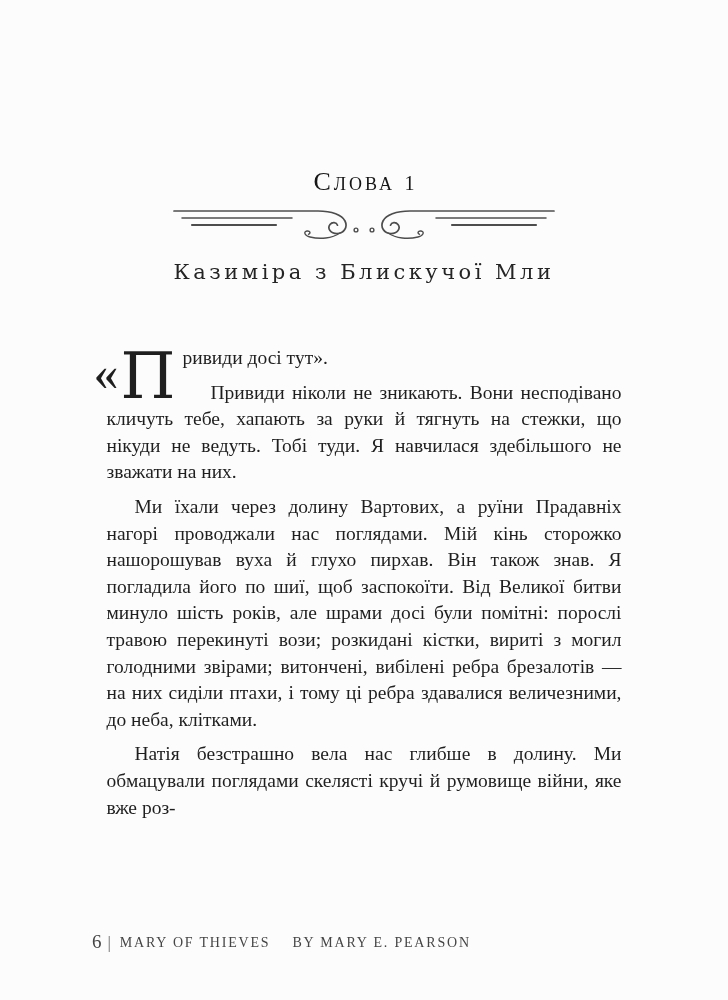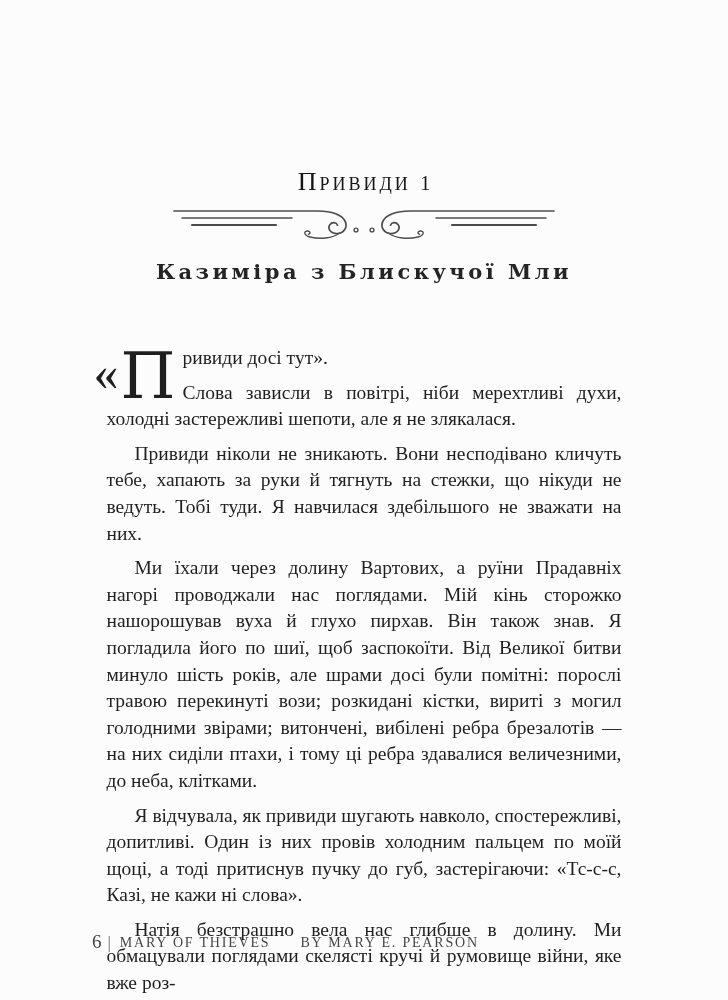--- a/index.html
+++ b/index.html
@@ -35,21 +35,21 @@
     letter-spacing:0;
   }
   .divider{
     display:block;
     margin:11px auto 0 auto;
     color:var(--divider);
   }
   .chapter-title{
     margin:17px 0 0 0;
     text-align:center;
-    font-weight:bold;
+    font-weight:normal;
     font-family:"DejaVu Serif", serif;
     font-size:21px;
     line-height:28px;
     letter-spacing:3.5px;
     color:#242424;
   }
   
   .body-text{
     width:531px;
     margin:59px auto 0 auto;
@@ -93,49 +93,47 @@
     vertical-align:-1px;
   }
   .page-footer .sep{
     color:#6a6a6a;
     font-size:17px;
     font-weight:100;
     margin:0 7px 0 6px;
     vertical-align:-1px;
   }
   .page-footer .byline{
-    margin-left:30px;
+    margin-left:22px;
   }
 </style>
 </head>
 <body>
 
 <div class="page">
 
-  <h1 class="chapter-heading"><span>Привиди</span> <span class="num">1</span></h1>
+  <h1 class="chapter-heading"><span>Слова</span> <span class="num">1</span></h1>
 
   <svg class="divider" width="384" height="34" viewBox="0 0 384 34" aria-hidden="true">
     <g id="dhalf" fill="none" stroke="currentColor" stroke-linecap="round">
       <path stroke-width="1.7" d="M2,4 H146 C160,4 170,8 173,14 C176,20 172,26.5 165,26.5 C158.5,26.5 155,21.5 158,17.5 C160.2,14.7 164.5,15.2 165.5,18.2"></path>
       <path stroke-width="1.4" d="M168,26 C160,31.5 148,32.5 138,30 C132,28.5 131.5,24.5 135,24 C138,23.6 139,26.2 136.5,27.3"></path>
       <path stroke-width="1.5" d="M10,11 H120"></path>
       <path stroke-width="2.2" d="M20,18 H104"></path>
       <circle cx="184" cy="23" r="1.9" stroke-width="1.4"></circle>
     </g>
     <use href="#dhalf" transform="translate(384,0) scale(-1,1)"></use>
   </svg>
 
   <h2 class="chapter-title">Казиміра з Блискучої Мли</h2>
 
   <main class="body-text">
     <span class="dropcap"><span class="dq">«</span><span class="dl">П</span></span>
 
   <p><span>ривиди досі тут».</span></p>
-      <p><span>Слова зависли в повітрі, ніби мерехтливі духи, холодні застережливі шепоти, але я не злякалася.</span></p>
       <p class="ind"><span>Привиди ніколи не зникають. Вони несподівано кличуть тебе, хапають за руки й тягнуть на стежки, що нікуди не ведуть. </span><span class="it">Тобі туди.</span><span> Я навчилася здебільшого не зважати на них.</span></p>
       <p class="ind"><span>Ми їхали через долину Вартових, а руїни Прадавніх нагорі проводжали нас поглядами. Мій кінь сторожко нашорошував вуха й глухо пирхав. Він також знав. Я погладила його по шиї, щоб заспокоїти. Від Великої битви минуло шість років, але шрами досі були помітні: порослі травою перекинуті вози; розкидані кістки, вириті з могил голодними звірами; витончені, вибілені ребра брезалотів — на них сиділи птахи, і тому ці ребра здавалися величезними, до неба, клітками.</span></p>
-      <p class="ind"><span>Я відчувала, як привиди шугають навколо, спостережливі, допитливі. Один із них провів холодним пальцем по моїй щоці, а тоді притиснув пучку до губ, застерігаючи: «Тс-с-с, Казі, не кажи ні слова».</span></p>
       <p class="ind sp"><span>Натія безстрашно вела нас глибше в долину. Ми обмацували поглядами скелясті кручі й румовище війни, яке вже роз-</span></p>
     </main>
 
   <footer class="page-footer"><span class="pnum">6</span><span class="sep">|</span><span>MARY OF THIEVES</span><span class="byline">BY MARY E. PEARSON</span></footer>
 
 </div>
 
 </body></html>

